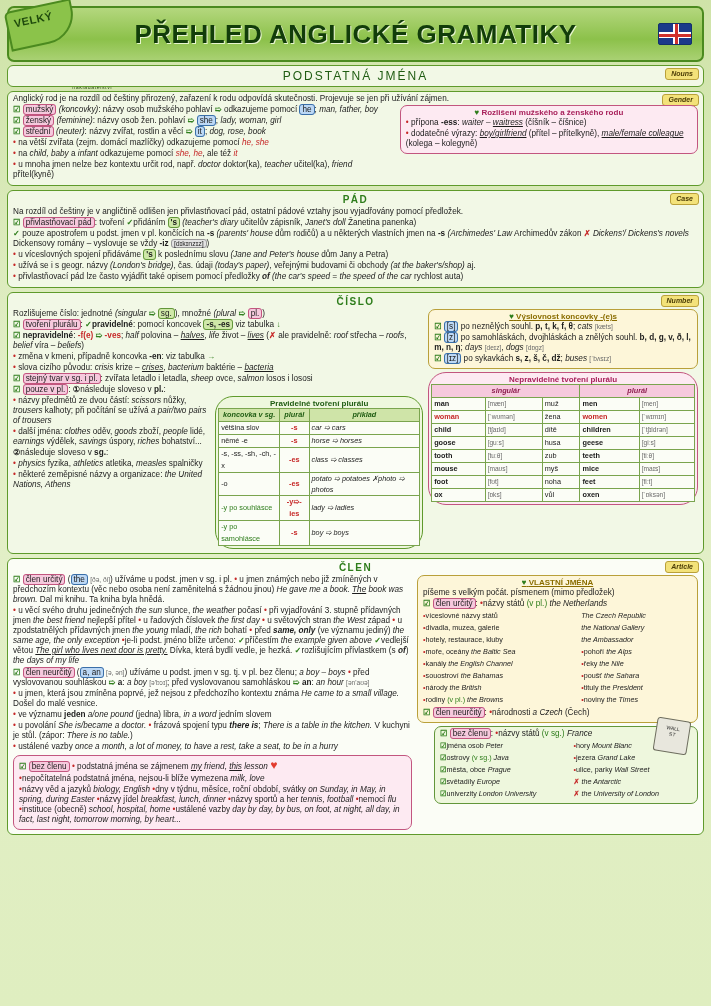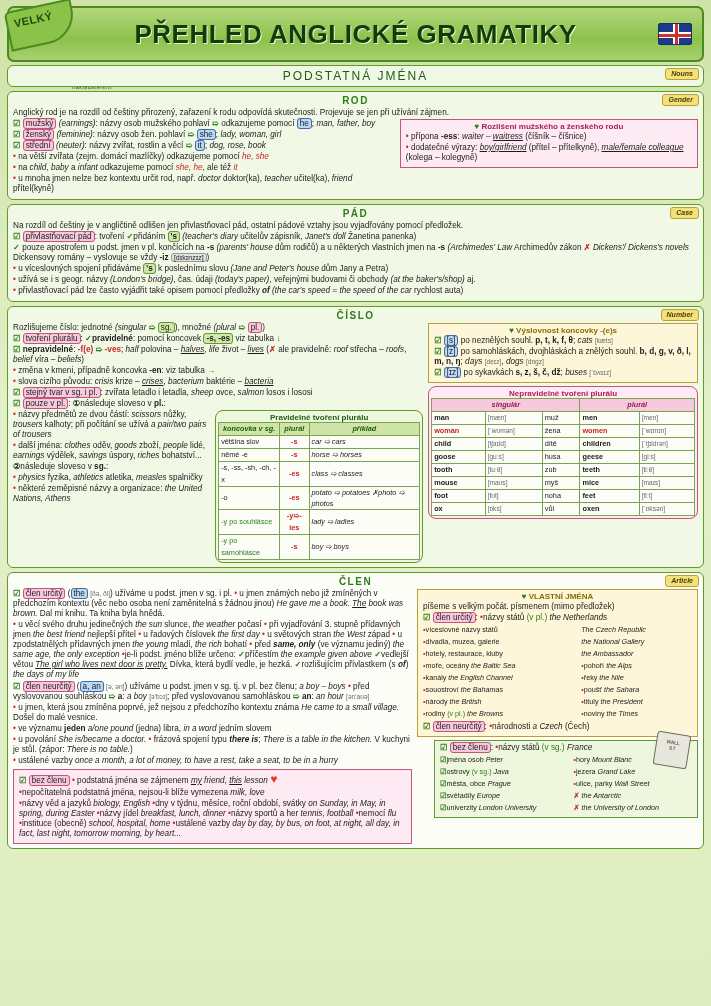--- a/index.html
+++ b/index.html
@@ -103,37 +103,37 @@
   .it { font-style: italic; }
   .bd { font-weight: bold; }
   .hl-p { background:#f6c9dd; border:1px solid #c2567f; border-radius:3px; padding:0 2px; }
   .hl-b { background:#bcd8f5; border:1px solid #3a6fa8; border-radius:3px; padding:0 2px; }
   .hl-g { background:#cfe8a8; border:1px solid #62963a; border-radius:3px; padding:0 2px; }
   .hl-grey { background:#e3e3e3; border:1px solid #999; border-radius:3px; padding:0 2px; font-size:7px;}
   .hl-s { background:#cfe8a8; border:1px solid #62963a; border-radius:3px; padding:0 2px; font-weight:bold;}
 
   
   .box {
-    border:1.5px solid #c2567f; border-radius:0; background:#fdeaf2;
+    border:1.5px solid #c2567f; border-radius:7px; background:#fdeaf2;
     padding:2px 5px 3px;
   }
   .box .bt { text-align:center; font-weight:bold; color:#a8215b; font-size:8px; margin-bottom:1px;}
   .box.green2 { border-color:#62963a; background:#eef7dd;margin-left:17px; }
   .box.yellow { border-color:#b9a03a; background:#fdf6d9; }
-  .box.yellow .bt { color:#8a6d00; }
+  .box.yellow .bt { color:#8a6d00;text-decoration:underline; }
 
   .cols { display:flex; gap:5px; }
 
   
   table { border-collapse: collapse; width:100%; font-size:7.3px; }
   th, td { border:1px solid #7aa44e; padding:0 2px; line-height:12px; }
   th { background:#cfe4a8; font-weight:bold; text-align:center; color:#1f5c12;font-style:italic;}
   td { background:#fbfdf6; }
   .tbl-cap { text-align:center; font-weight:bold; font-size:8px; color:#1f5c12; }
-  .tbl-wrap { border:1.5px solid #5f9a2b; border-radius:8px; background:#eef7dd; padding:2px; }
+  .tbl-wrap { border:1.5px solid #5f9a2b; border-radius:18px; background:#eef7dd; padding:2px; }
   .tbl-wrap.ir { border-color:#c2567f; background:#fdeaf2; }
   .tbl-wrap.ir th { background:#f6c9dd; color:#8e1f50; }
   .tbl-wrap.ir .tbl-cap { color:#a8215b; }
   .ipa { color:#6a6a6a; font-size:6.6px; }
 
   .heart { color:#e23b2e; font-size:12px; }
 </style>
 </head>
 <body>
 
@@ -155,26 +155,25 @@
         <div class="r2"></div>
     </div>
   </div>
 
   <div class="band" style="padding-bottom:2px;margin-top:3px;">
     <div class="section-title">PODSTATNÁ JMÉNA</div>
     <div class="tag t0">Nouns</div>
   </div>
 
   <div class="band">
-    <div class="sub-title">ROD</div>
     <div class="tag t0">Gender</div>
     <p class="l">Anglický rod je na rozdíl od češtiny přirozený, zařazení k rodu odpovídá skutečnosti. Projevuje se jen při užívání zájmen.</p>
     <div class="cols">
       <div style="flex:1.28">
-        <p class="l"><span class="ck">☑</span> <span class="hl-p">mužský</span> <span class="it">(earnings)</span>: názvy osob mužského pohlaví <span class="arr">➯</span> odkazujeme pomocí <span class="hl-b">he</span>; <span class="it">man, father, boy</span></p>
+        <p class="l"><span class="ck">☑</span> <span class="hl-p">mužský</span> <span class="it">(koncovky)</span>: názvy osob mužského pohlaví <span class="arr">➯</span> odkazujeme pomocí <span class="hl-b">he</span>; <span class="it">man, father, boy</span></p>
         <p class="l"><span class="ck">☑</span> <span class="hl-p">ženský</span> <span class="it">(feminine)</span>: názvy osob žen. pohlaví <span class="arr">➯</span> <span class="hl-b">she</span>; <span class="it">lady, woman, girl</span></p>
         <p class="l"><span class="ck">☑</span> <span class="hl-p">střední</span> <span class="it">(neuter)</span>: názvy zvířat, rostlin a věcí <span class="arr">➯</span> <span class="hl-b">it</span>; <span class="it">dog, rose, book</span></p>
         <p class="l"><span class="red">•</span> na větší zvířata (zejm. domácí mazlíčky) odkazujeme pomocí <span class="red it">he, she</span></p>
         <p class="l"><span class="red">•</span> na <span class="it">child, baby</span> a <span class="it">infant</span> odkazujeme pomocí <span class="red it">she, he</span>, ale též <span class="red it">it</span></p>
         <p class="l"><span class="red">•</span> u mnoha jmen nelze bez kontextu určit rod, např. <span class="it">doctor</span> doktor(ka), <span class="it">teacher</span> učitel(ka), <span class="it">friend</span> přítel(kyně)</p>
       </div>
       <div style="flex:1;position:relative;">
         <div class="box">
           <div class="bt"><span class="ck">♥</span> <span>Rozlišení mužského a ženského rodu</span></div>
           <p class="l"><span class="red">•</span> přípona <span class="bd">-ess</span>: <span class="it">waiter – <span class="ul">waitress</span></span> (číšník – číšnice)</p>

